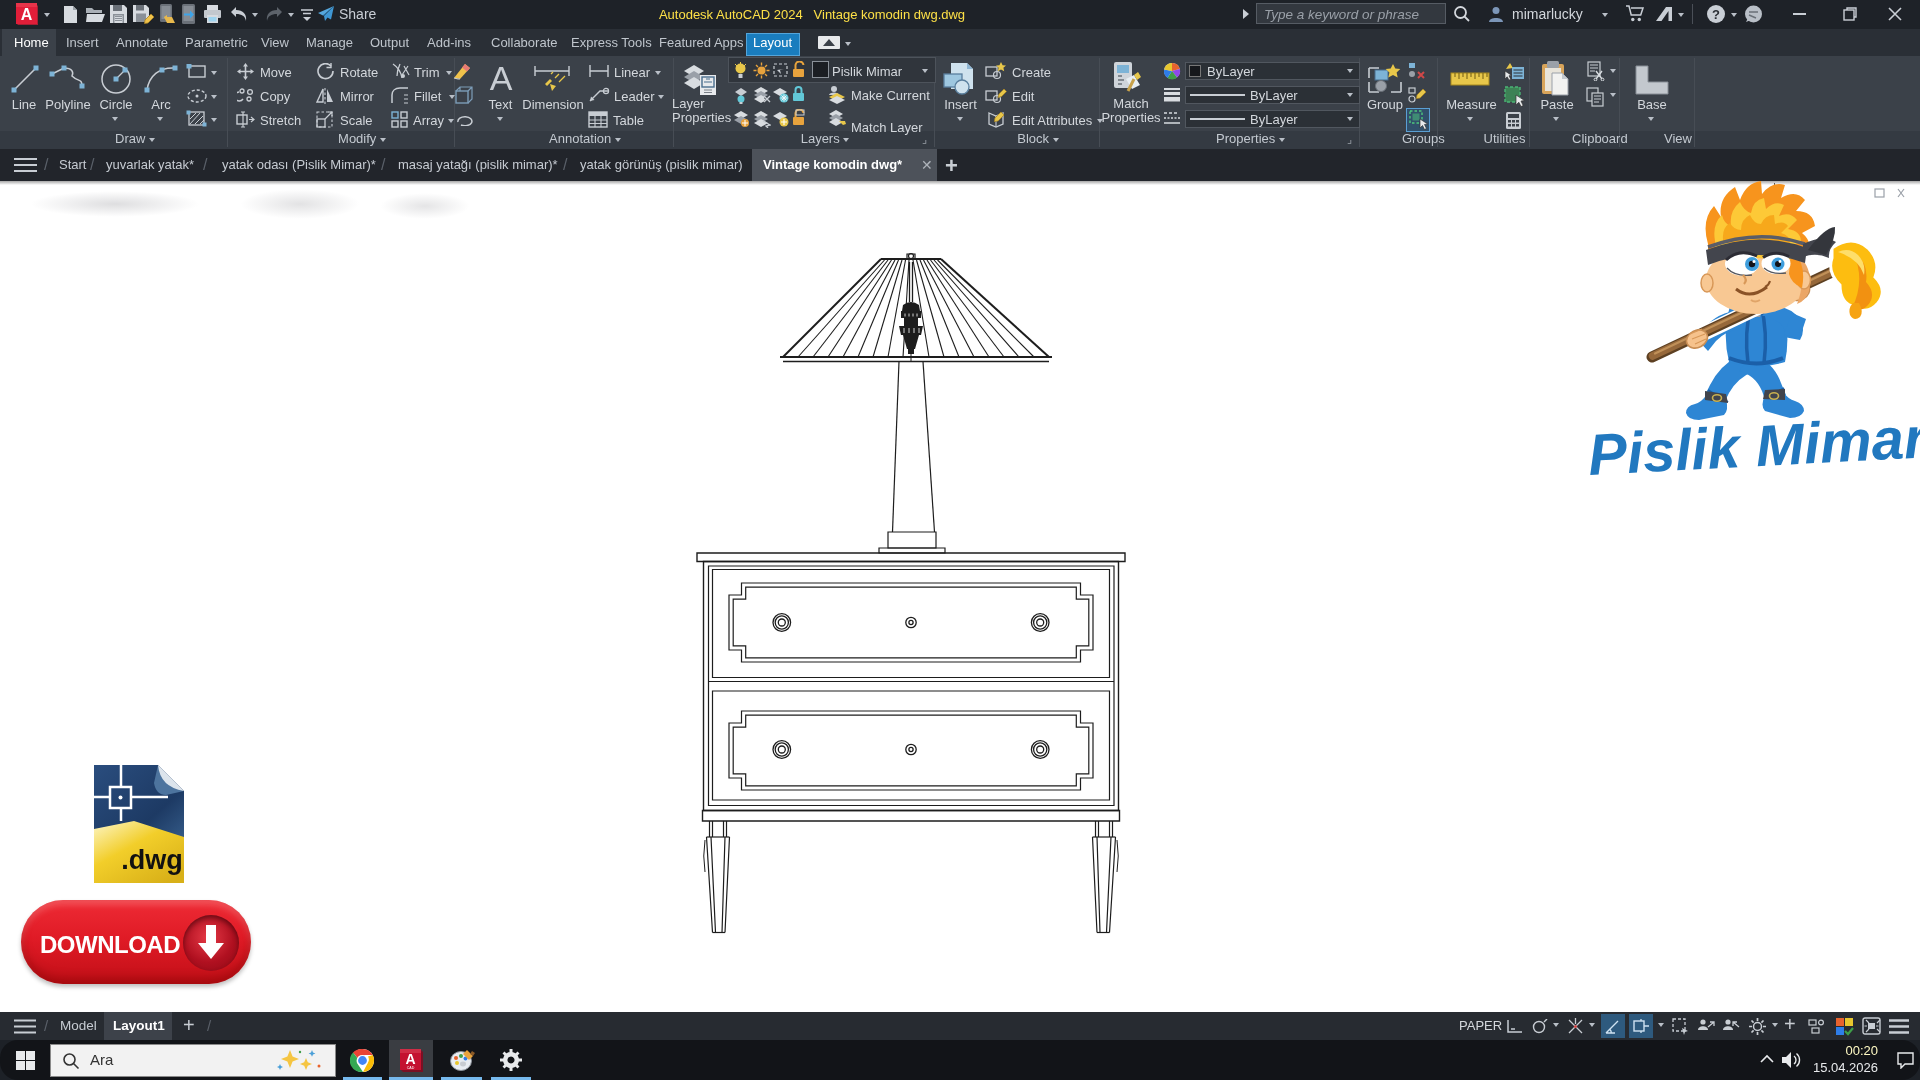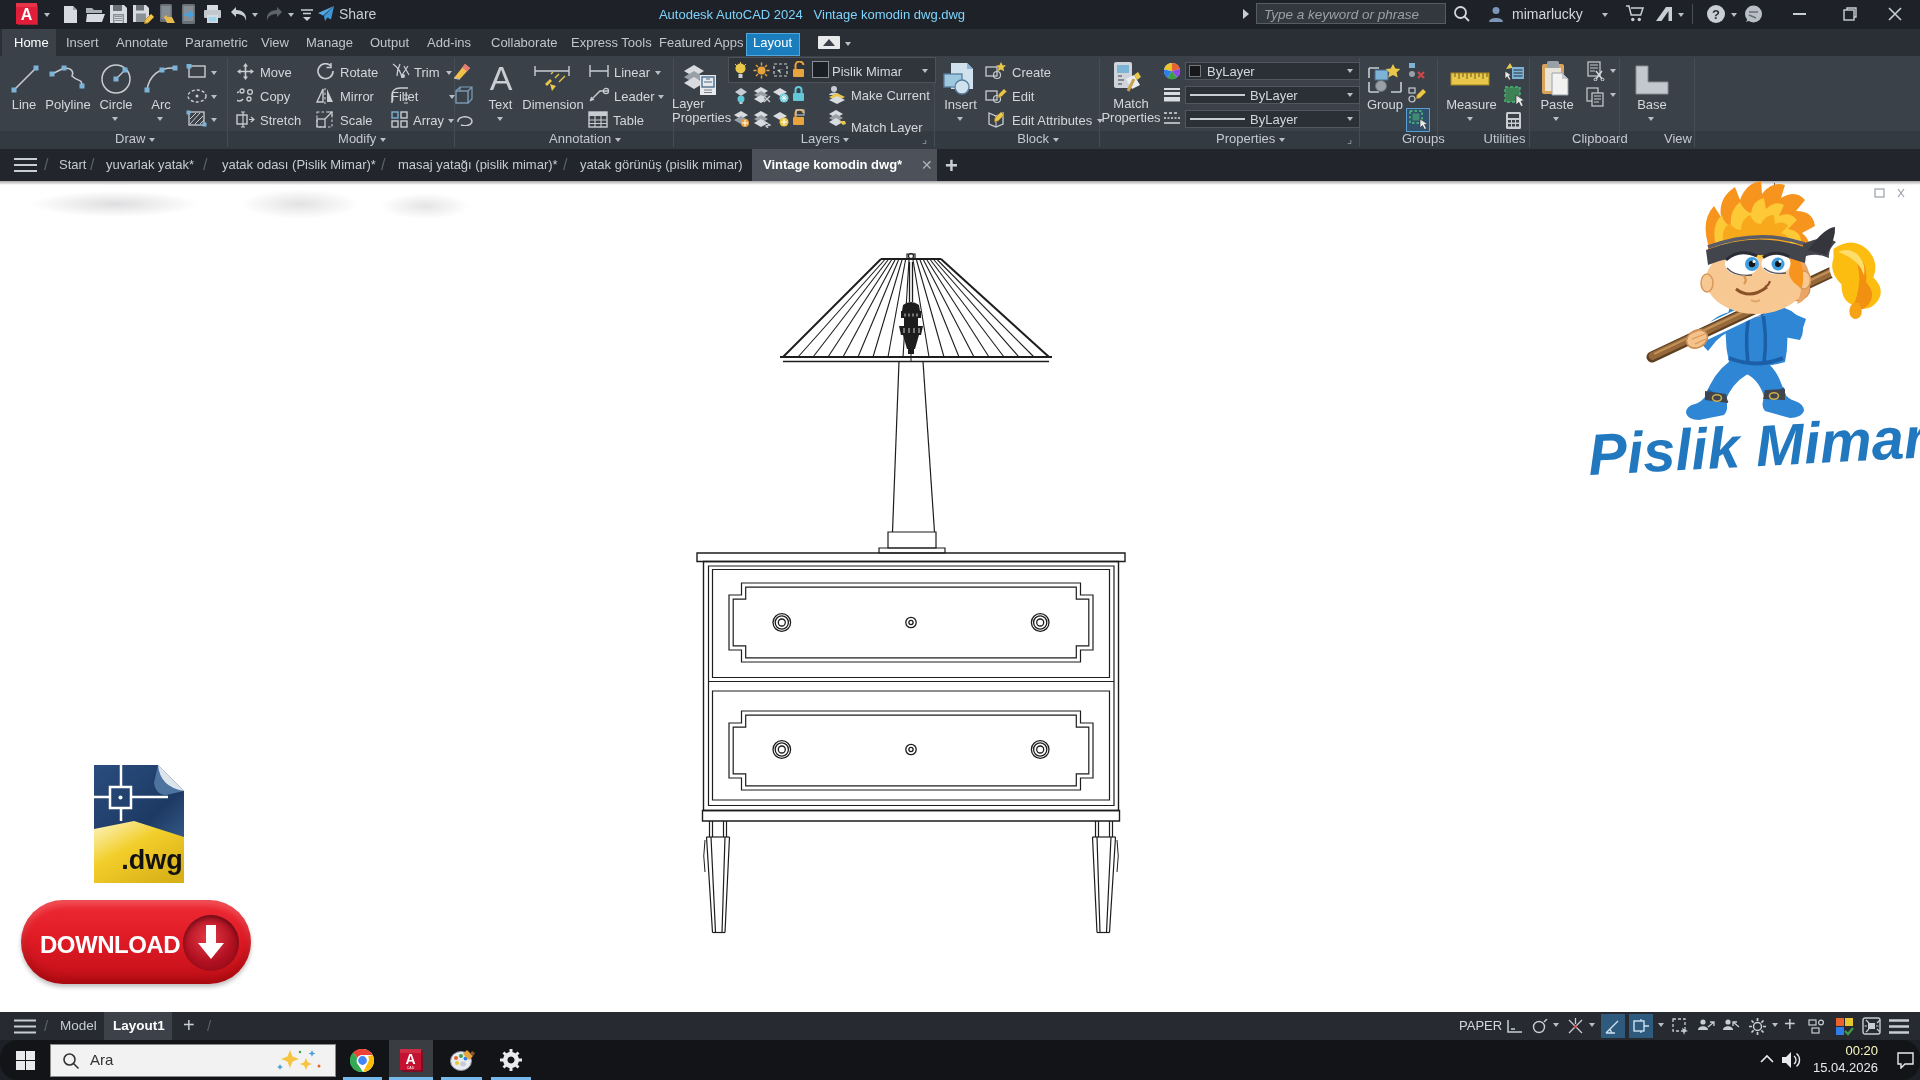--- a/index.html
+++ b/index.html
@@ -102,21 +102,21 @@
       <path d="M3 8 l4 4 l4 -4 z" fill="#c9ced5"></path>
     </svg>
 
     <svg class="abs" style="left:317px;top:5px" width="18" height="18" viewBox="0 0 18 18">
       <path d="M17 1 L1 8 L6 10.5 Z" fill="#55a7dd"></path>
       <path d="M17 1 L7 11 L8 16 L10.5 12.5 L14 14.5 Z" fill="#3f97d4"></path>
       <path d="M17 1 L6 10.5 L7 11 Z" fill="#2d7ab3"></path>
     </svg>
     <div class="abs" style="left:339px;top:6px;font-size:14px;color:#c9ced5">Share</div>
 
-    <div class="abs" style="left:462px;top:7px;width:700px;text-align:center;font-size:13px;color:#7dd3fc;white-space:nowrap">Autodesk AutoCAD 2024 &nbsp;&nbsp;Vintage komodin dwg.dwg</div>
+    <div class="abs" style="left:462px;top:7px;width:700px;text-align:center;font-size:13px;color:#fde047;white-space:nowrap">Autodesk AutoCAD 2024 &nbsp;&nbsp;Vintage komodin dwg.dwg</div>
 
     <div class="abs" style="left:1243px;top:9px;width:0;height:0;border-top:5px solid transparent;border-bottom:5px solid transparent;border-left:6px solid #c9ced5"></div>
     <div class="abs" style="left:1256px;top:3px;width:190px;height:21px;background:#33383f;border:1px solid #565c64"></div>
     <div class="abs" style="left:1264px;top:7px;font-size:13.5px;font-style:italic;color:#9aa0a8">Type a keyword or phrase</div>
     <svg class="abs" style="left:1453px;top:5px" width="18" height="18" viewBox="0 0 18 18">
       <circle cx="7.5" cy="7.5" r="5.5" fill="none" stroke="#d3d7dc" stroke-width="1.8"></circle>
       <path d="M11.5 11.5 L16 16" stroke="#d3d7dc" stroke-width="1.8"></path>
     </svg>
 
     <svg class="abs" style="left:1487px;top:5px" width="18" height="18" viewBox="0 0 18 18">
@@ -291,21 +291,21 @@
       <path d="M2 2 C8 6 10 10 11 16 M9 2 C7 6 6 9 6 14" stroke="#c8cdd3" stroke-width="1.3" fill="none"></path>
       <path d="M13 4 l5 9 m-1 -9 l-6 9" stroke="#c8cdd3" stroke-width="1.2"></path>
       <circle cx="12" cy="14" r="2" fill="#c8cdd3"></circle>
     </svg>
     <div class="rtext abs" style="left:414px;top:9px">Trim</div>
     <span class="caret abs" style="left:446px;top:15px"></span>
     <svg class="abs" style="left:391px;top:31px" width="18" height="17" viewBox="0 0 18 17">
       <path d="M1 16 V8 C1 4 4 1 9 1 H17" stroke="#c8cdd3" stroke-width="1.5" fill="none"></path>
       <path d="M13 8 h4 M13 12 h4 M13 16 h4" stroke="#c8cdd3" stroke-width="1.1"></path>
     </svg>
-    <div class="rtext abs" style="left:391px;top:33px">Fillet</div>
+    <div class="rtext abs" style="left:414px;top:33px">Fillet</div>
     <span class="caret abs" style="left:449px;top:39px"></span>
     <svg class="abs" style="left:391px;top:55px" width="18" height="17" viewBox="0 0 18 17">
       <rect x="1" y="1" width="6" height="6" stroke="#7db3d6" stroke-width="1.4" fill="none"></rect>
       <rect x="10" y="1" width="6" height="6" stroke="#c8cdd3" stroke-width="1.4" fill="none"></rect>
       <rect x="1" y="10" width="6" height="6" stroke="#c8cdd3" stroke-width="1.4" fill="none"></rect>
       <rect x="10" y="10" width="6" height="6" stroke="#c8cdd3" stroke-width="1.4" fill="none"></rect>
     </svg>
     <div class="rtext abs" style="left:413px;top:57px">Array</div>
     <span class="caret abs" style="left:448px;top:63px"></span>
 

